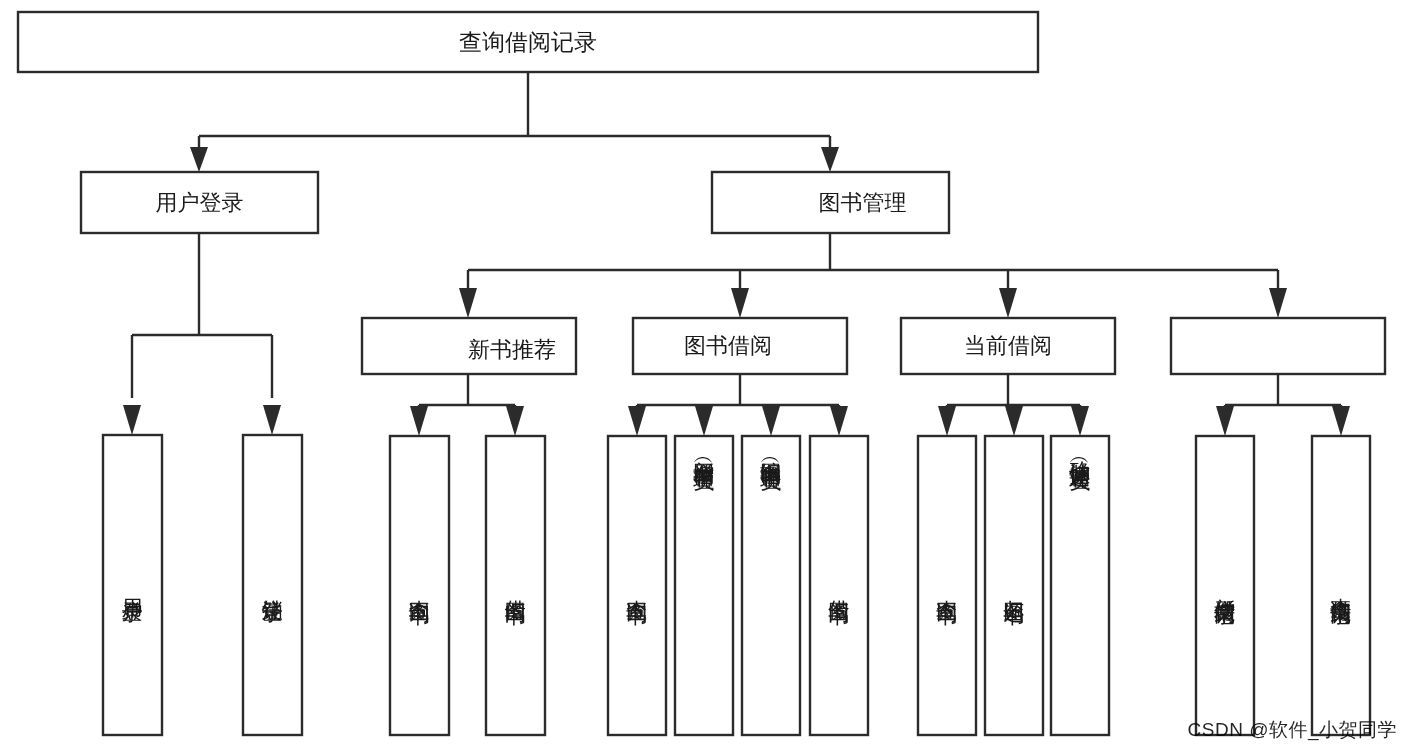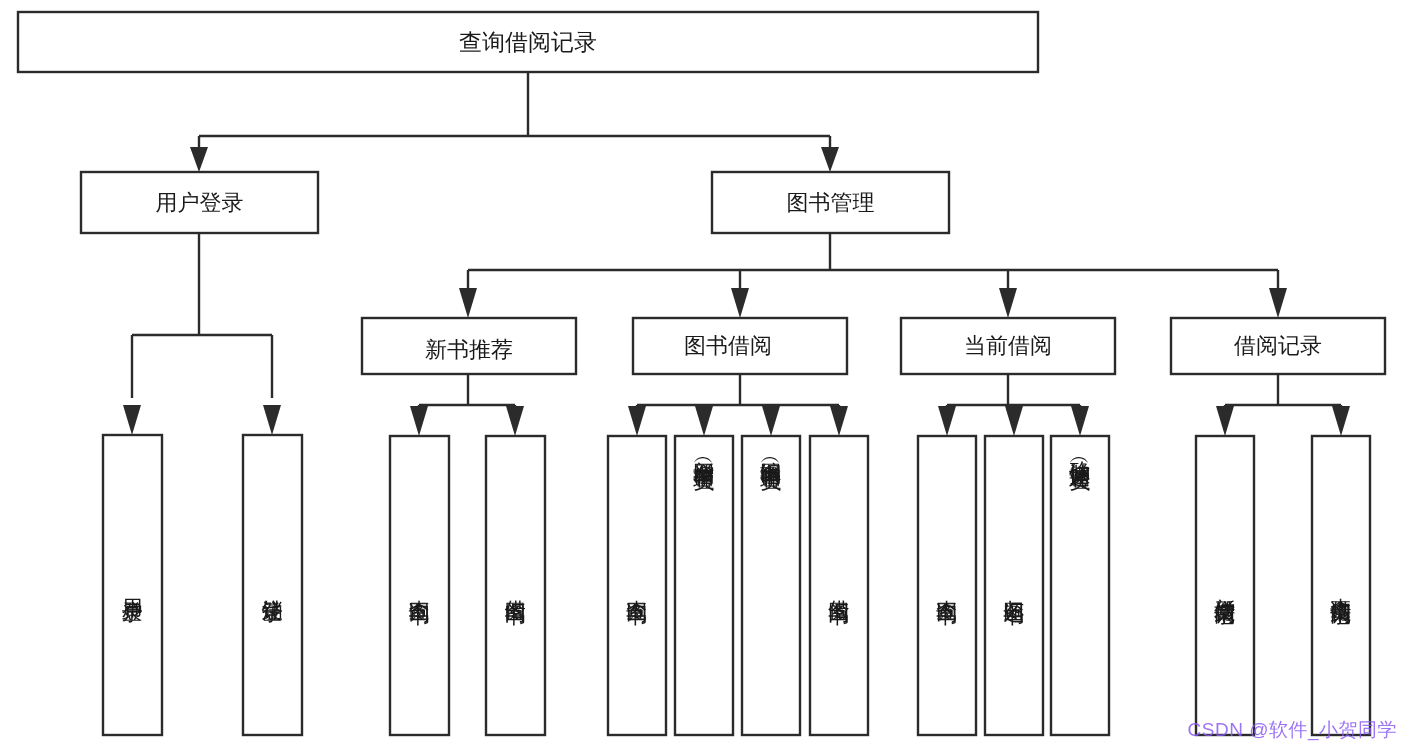--- a/index.html
+++ b/index.html
@@ -62,21 +62,21 @@
     justify-content: center;
     white-space: nowrap;
     pointer-events: none;
   }
   #watermark {
     position: absolute;
     right: 8px;
     bottom: 4px;
     font-family: "Liberation Sans", "DejaVu Sans", sans-serif;
     font-size: 19px;
-    color: #8b5cf6;
+    color: #000000;
     opacity: 0.85;
     letter-spacing: 0.5px;
     white-space: nowrap;
   }
 </style>
 </head>
 <body>
 
 <div id="diagram-root">
 
@@ -171,26 +171,25 @@
       <rect class="node-rect" x="1051" y="436" width="58" height="299"></rect>
 
       <rect class="node-rect" x="1196" y="436" width="58" height="299"></rect>
       <rect class="node-rect" x="1312" y="436" width="58" height="299"></rect>
     </g>
   </svg>
 
   <div class="horiz-label-box" style="left:18px; top:12px; width:1020px; height:60px; font-size:23px;">查询借阅记录</div>
 
   <div class="horiz-label-box" style="left:81px; top:172px; width:237px; height:61px; font-size:22px;">用户登录</div>
-  <div class="horiz-label-box" style="left:712px; top:172px; width:237px; height:61px; font-size:22px;">图书管理</div>
-
-  <div class="horiz-label-box" style="left:362px; top:318px; width:214px; height:64px; font-size:22px;">新书推荐</div>
+  <div class="horiz-label-box" style="left:712px; top:172px; width:237px; height:61px; font-size:22px;padding-left:32px;">图书管理</div>
+
+  <div class="horiz-label-box" style="left:362px; top:318px; width:214px; height:64px; font-size:22px;padding-left:43px;">新书推荐</div>
   <div class="horiz-label-box" style="left:633px; top:318px; width:190px; height:56px; font-size:22px;">图书借阅</div>
   <div class="horiz-label-box" style="left:901px; top:318px; width:214px; height:56px; font-size:22px;border-radius:12px;">当前借阅</div>
-  <div class="horiz-label-box" style="left:1171px; top:318px; width:214px; height:56px; font-size:22px;">借阅记录</div>
 
   <div class="vert-label-box" style="left:103px; top:435px; width:59px; height:300px;">用户登录</div>
   <div class="vert-label-box" style="left:243px; top:435px; width:59px; height:300px;">注销登录</div>
 
   <div class="vert-label-box" style="left:390px; top:436px; width:59px; height:299px;">查询图书</div>
   <div class="vert-label-box" style="left:486px; top:436px; width:59px; height:299px;">借阅图书</div>
 
   <div class="vert-label-box" style="left:608px; top:436px; width:58px; height:299px;">查询图书</div>
   <div class="vert-label-box" style="left:675px; top:436px; width:58px; height:299px; justify-content:flex-start; padding-top:8px; box-sizing:border-box;">新增图书（管理员）</div>
   <div class="vert-label-box" style="left:742px; top:436px; width:58px; height:299px; justify-content:flex-start; padding-top:8px; box-sizing:border-box;">编辑图书（管理员）</div>

